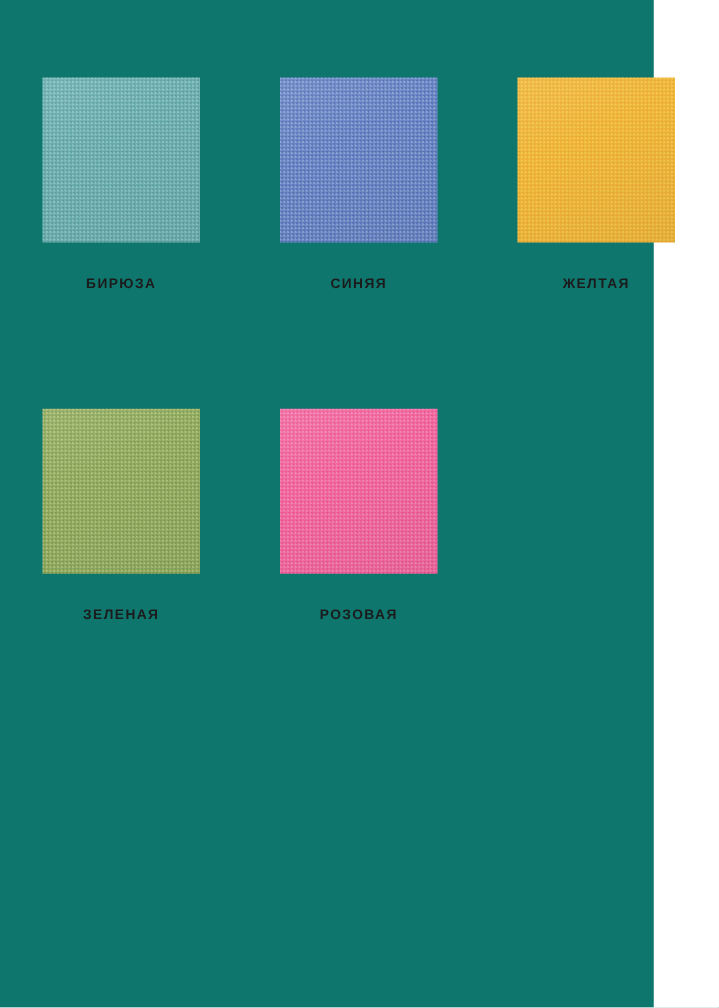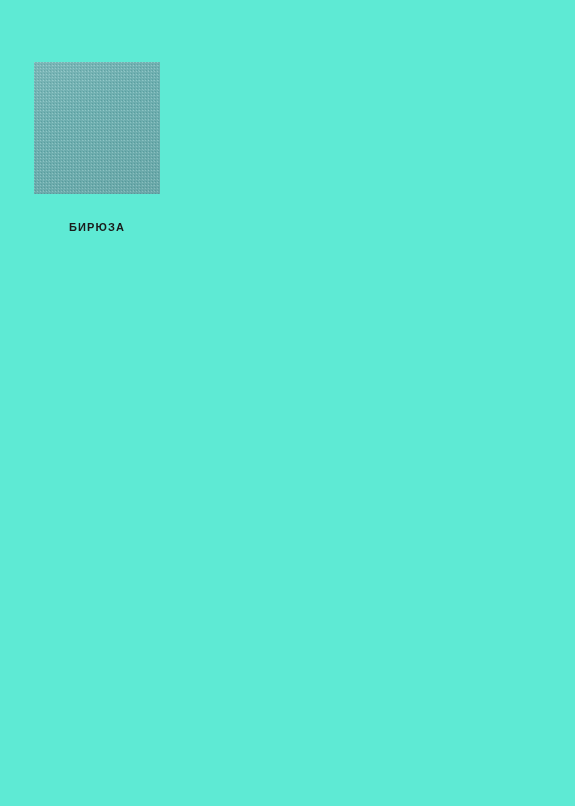--- a/index.html
+++ b/index.html
@@ -13,23 +13,23 @@
     height: 806px;
     font-family: "Liberation Sans", sans-serif;
     overflow: hidden;
     position: relative;
   }
 
   .swatch-sheet {
     position: absolute;
     left: 0;
     top: 0;
-    width: 575px;
+    width: 523px;
     height: 806px;
-    background: #5eead4;
+    background: #0f766e;
   }
 
   .grid {
     position: absolute;
     left: 34px;
     top: 62px;
     width: 507px;
     display: grid;
     grid-template-columns: 126px 126px 126px;
     grid-column-gap: 64px;
@@ -99,20 +99,48 @@
     <div class="swatch-cell">
       <div class="chip" style="background-color: rgb(111, 175, 176);">
         <div class="grain"></div>
         <div class="sheen"></div>
       </div>
       <div class="label">БИРЮЗА</div>
     </div>
 
 
 
+    <div class="swatch-cell">
+      <div class="chip" style="background-color: rgb(107, 134, 196);">
+        <div class="grain"></div>
+        <div class="sheen"></div>
+      </div>
+      <div class="label">СИНЯЯ</div>
+    </div>
 
 
+    <div class="swatch-cell">
+      <div class="chip" style="background-color: rgb(239, 182, 60);">
+        <div class="grain"></div>
+        <div class="sheen"></div>
+      </div>
+      <div class="label">ЖЕЛТАЯ</div>
+    </div>
 
+    <div class="swatch-cell">
+      <div class="chip" style="background-color: rgb(147, 172, 98);">
+        <div class="grain"></div>
+        <div class="sheen"></div>
+      </div>
+      <div class="label">ЗЕЛЕНАЯ</div>
+    </div>
 
+    <div class="swatch-cell">
+      <div class="chip" style="background-color: rgb(240, 105, 159);">
+        <div class="grain"></div>
+        <div class="sheen"></div>
+      </div>
+      <div class="label">РОЗОВАЯ</div>
+    </div>
 
 
   </div>
 </div>
 
 </body></html>

